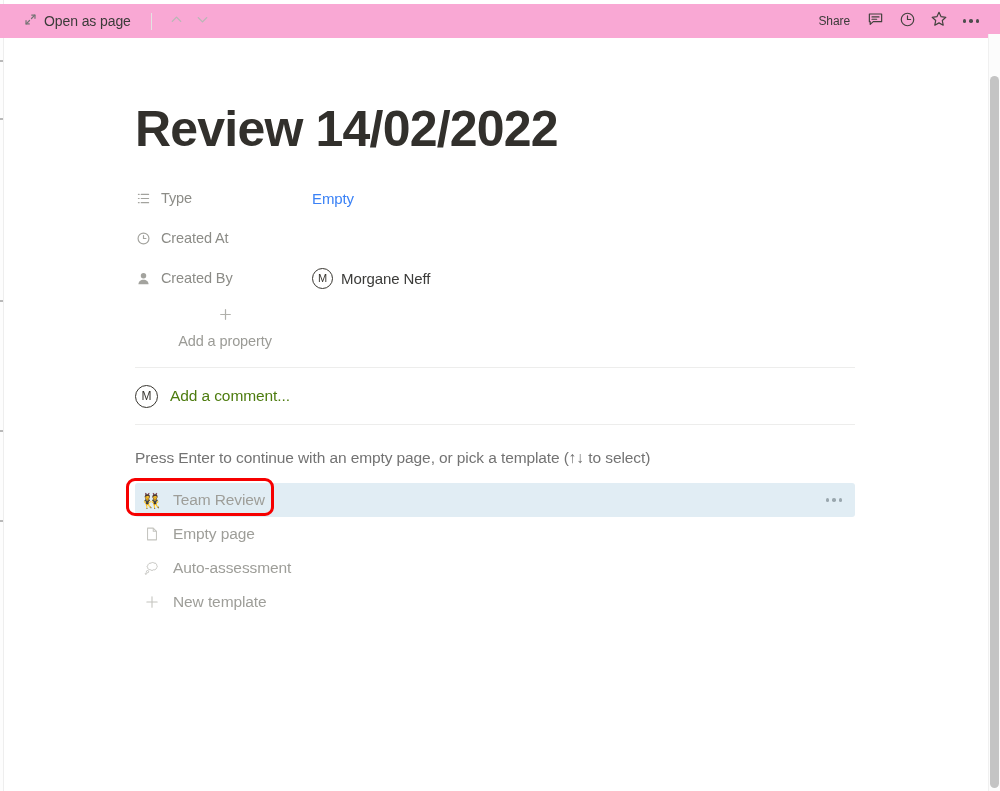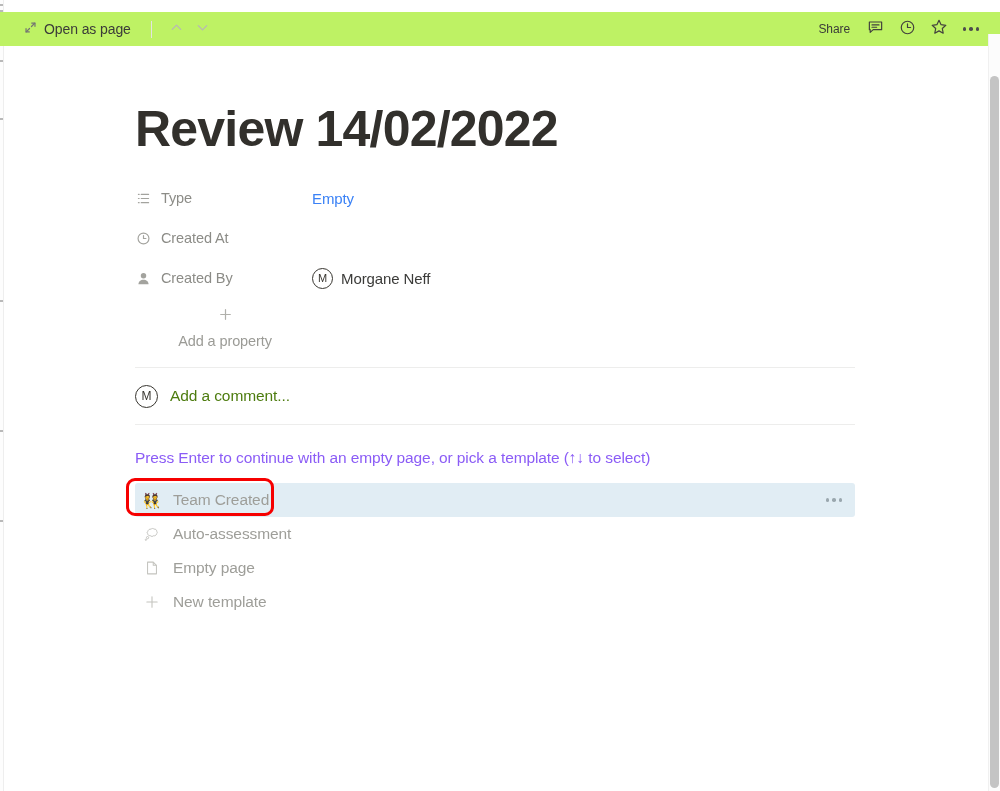--- a/index.html
+++ b/index.html
@@ -28,25 +28,25 @@
     position: absolute;
     left: 0;
     width: 3px;
     height: 2px;
     background: #b9b9b9;
   }
 
   
   .topbar {
     position: absolute;
-    left: 0; top: 12px;
+    left: 0; top: 4px;
     width: 1000px; height: 34px;
     display: flex;
     align-items: center;
-    background: #bef264;
+    background: #f9a8d4;
     box-sizing: border-box;
     padding: 0 14px 0 18px;
   }
   .topbar-left {
     display: flex;
     align-items: center;
     gap: 0;
   }
   .open-as-page {
     display: flex;
@@ -232,21 +232,21 @@
   }
   .comment-placeholder {
     font-size: 15.5px;
     color: #4d7c0f;
     letter-spacing: -0.1px;
   }
 
   
   .tpl-hint {
     font-size: 15.5px;
-    color: #8b5cf6;
+    color: #737373;
     letter-spacing: -0.1px;
     margin: 24px 0 16px 0;
     white-space: nowrap;
   }
 
   .tpl-list { position: relative; }
 
   .tpl-row {
     display: flex;
     align-items: center;
@@ -487,54 +487,54 @@
     </div>
 
     <div class="divider" style="margin-top:0;"></div>
 
     <div class="tpl-hint">Press Enter to continue with an empty page, or pick a template (↑↓ to select)</div>
 
     <div class="tpl-list">
 
       <div class="tpl-row selected">
         <span class="tpl-icon">👯</span>
-        <span class="tpl-label">Team Created</span>
+        <span class="tpl-label">Team Review</span>
         <span class="tpl-more">
           <span class="dots light">
               <i></i>
               <i></i>
               <i></i>
             </span>
         </span>
         <span class="annot-box"></span>
+      </div>
+
+      <div class="tpl-row">
+        <span class="tpl-icon">
+          <svg width="16" height="16" viewBox="0 0 18 18" fill="none" stroke="#c3c3be" stroke-width="1.15" stroke-linejoin="round">
+            <path d="M4 2.4 H10.4 L14 6 V15.6 H4 Z"></path>
+            <path d="M10.4 2.4 V6 H14"></path>
+          </svg>
+        </span>
+        <span class="tpl-label">Empty page</span>
       </div>
 
       <div class="tpl-row">
         <span class="tpl-icon">
           <svg width="16" height="16" viewBox="0 0 18 18" fill="none" stroke="#c3c3be" stroke-width="1.1" stroke-linejoin="round">
             <path d="M4.4 6.2 C4.4 4.5 6 3.3 8 3.5 C8.6 2.6 10.4 2.5 11.3 3.5 C13 3.2 14.4 4.3 14.2 5.9 C15.3 6.6 15.1 8.5 13.9 9.1 C13.9 10.5 12.3 11.4 10.9 10.9 C10 12 7.8 11.9 7 10.8 C5.4 11.1 4 10 4.3 8.6 C3.1 8.2 3.2 6.5 4.4 6.2 Z"></path>
             <circle cx="4" cy="13.1" r="1.25"></circle>
             <circle cx="2.1" cy="15.5" r="0.7"></circle>
           </svg>
         </span>
         <span class="tpl-label">Auto-assessment</span>
       </div>
 
       <div class="tpl-row">
         <span class="tpl-icon">
-          <svg width="16" height="16" viewBox="0 0 18 18" fill="none" stroke="#c3c3be" stroke-width="1.15" stroke-linejoin="round">
-            <path d="M4 2.4 H10.4 L14 6 V15.6 H4 Z"></path>
-            <path d="M10.4 2.4 V6 H14"></path>
-          </svg>
-        </span>
-        <span class="tpl-label">Empty page</span>
-      </div>
-
-      <div class="tpl-row">
-        <span class="tpl-icon">
           <svg width="16" height="16" viewBox="0 0 18 18" fill="none" stroke="#c3c3be" stroke-width="1.2" stroke-linecap="round">
             <path d="M9 3.2 V14.8"></path>
               <path d="M3.2 9 H14.8"></path>
           </svg>
         </span>
         <span class="tpl-label">New template</span>
       </div>
     </div>
 
   </div>

